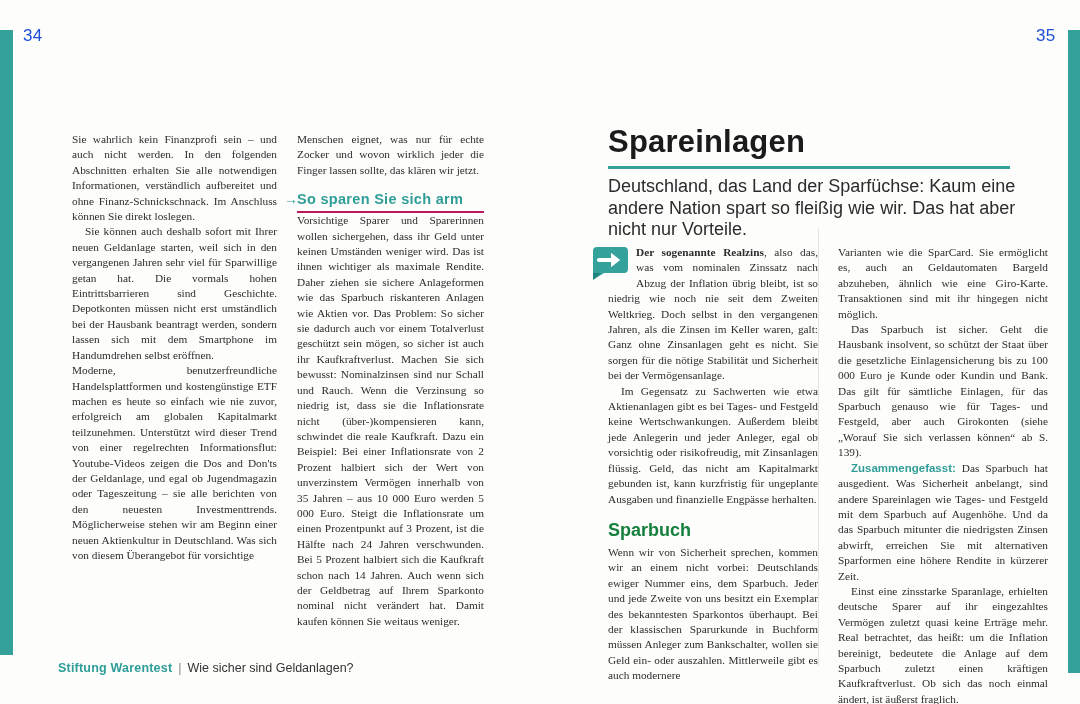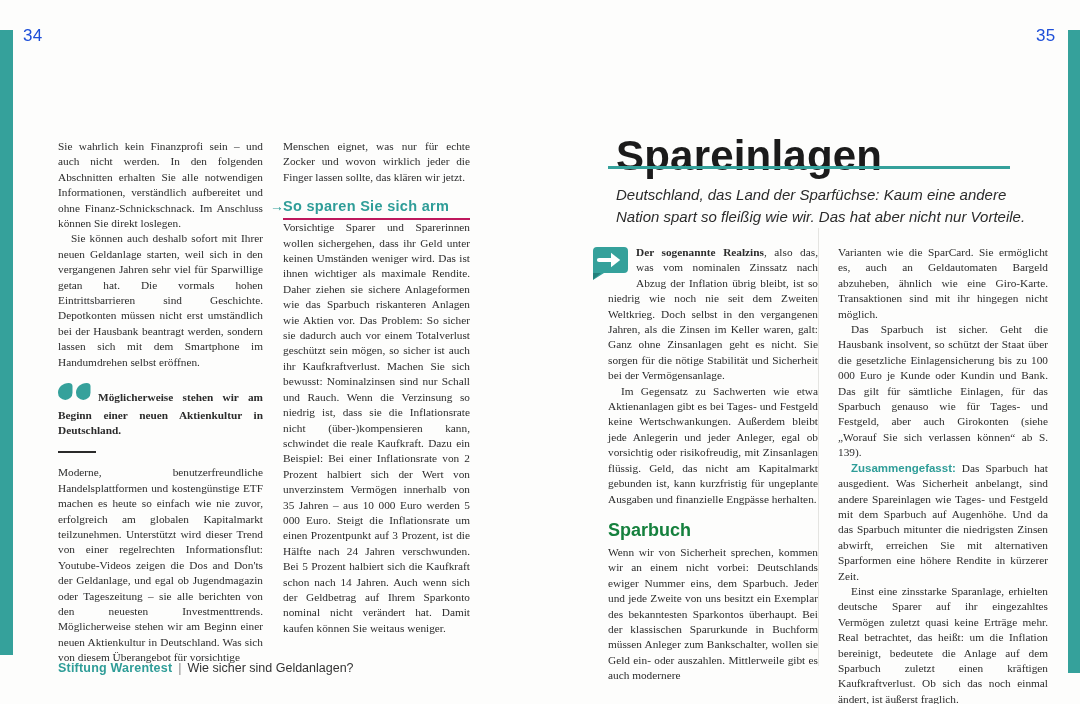--- a/index.html
+++ b/index.html
@@ -19,21 +19,21 @@
 
   
   .serif p, p.serif {
     margin:0; font-family:"Liberation Serif", serif;
     font-size:11.3px; line-height:15.4px; color:#2c2c2c;
     text-align:justify; hyphens:auto; -webkit-hyphens:auto;
   }
   .indent { text-indent:13px; }
 
   
-  .p34-body { position:absolute; left:58px; top:132px; width:412px; display:flex; gap:20px;margin-top:7px; }
+  .p34-body { position:absolute; left:72px; top:132px; width:412px; display:flex; gap:20px; }
   .p34-c1 { width:205px; }
   .p34-c2 { width:187px; }
 
   .quote-block { margin-top:13px; }
   .quote-text {
     font-family:"Liberation Sans", sans-serif; font-weight:700;
     font-size:16px; line-height:21px; color:#1d1d1d; margin:0;
   }
   .quote-icon { display:inline-block; vertical-align:-2px; margin-right:7px; }
   .quote-divider { width:38px; height:0; border-top:2.5px solid #2a2a2a; margin:13px 0 12px 0; }
@@ -47,25 +47,25 @@
   .teal-para {
     margin:8px 0 0 0; font-family:"Liberation Sans", sans-serif;
     font-size:10.8px; line-height:14.1px; color:#44a8a3; text-align:left;
   }
 
   .footer34 { position:absolute; left:58px; top:661px; font-size:12.5px; color:#333; }
   .footer-brand { color:#2f9d98; font-weight:700; letter-spacing:.2px; }
   .footer-sep { color:#8a8a8a; margin:0 6px; }
 
   
-  .p35-title { position:absolute; left:608px; top:124px; margin:8px;
-    font-size:42px; font-weight:700; color:#1b1b1b; letter-spacing:.2px; }
+  .p35-title { position:absolute; left:608px; top:124px; margin:0;
+    font-size:31px; font-weight:700; color:#1b1b1b; letter-spacing:.2px; }
   .p35-rule { position:absolute; left:608px; top:166px; width:402px; height:3px; background:#35a19b; }
-  .p35-sub { position:absolute; left:608px; top:176px; width:430px; margin:8px;
-    font-size:15px; line-height:21.5px; color:#2b2b2b;font-style:italic; }
+  .p35-sub { position:absolute; left:608px; top:176px; width:430px; margin:0;
+    font-size:18px; line-height:21.5px; color:#2b2b2b; }
 
   .p35-body { position:absolute; left:608px; top:225px; width:440px; display:flex; gap:20px;margin-top:20px; }
   .p35-c { width:210px; }
   .colrule { position:absolute; left:818px; top:228px; width:1px; height:438px; background:#e4e4e1; }
 
   .lead-icon { float:left; width:38px; height:33px; margin:2px 8px 2px -18px; }
   .lead-bold { font-weight:700; }
 
   .subhead { font-family:"Liberation Sans", sans-serif; font-weight:700;
     font-size:18px; color:#15803d; margin:13px 0 4px 0; }
@@ -82,27 +82,20 @@
 
   <div class="pagenum pagenum-left">34</div>
   <div class="pagenum pagenum-right">35</div>
 
   <div class="p34-body serif">
 
     <div class="p34-c1">
       <p>Sie wahrlich kein Finanzprofi sein – und auch nicht werden. In den folgenden Abschnitten erhalten Sie alle notwendigen Informationen, verständlich aufbereitet und ohne Finanz-Schnickschnack. Im Anschluss können Sie direkt loslegen.</p>
       <p class="indent">Sie können auch deshalb sofort mit Ihrer neuen Geldanlage starten, weil sich in den vergangenen Jahren sehr viel für Sparwillige getan hat. Die vormals hohen Eintrittsbarrieren sind Geschichte. Depotkonten müssen nicht erst umständlich bei der Hausbank beantragt werden, sondern lassen sich mit dem Smartphone im Handumdrehen selbst eröffnen.</p>
 
-      <div class="quote-block">
-        <p class="quote-text"><span class="quote-icon"><svg width="33" height="20" viewBox="0 0 33 20" aria-hidden="true">
-                <path fill="#35a19b" d="M14.5,3 C14.5,1 12.8,0 10.8,0 C4.8,0 0,4.3 0,9.7 a7.3,7.3 0 0 0 7.3,7.3 a7.3,7.3 0 0 0 7.2,-7.3 Z"></path>
-                <path fill="#35a19b" d="M32.5,3 C32.5,1 30.8,0 28.8,0 C22.8,0 18,4.3 18,9.7 a7.3,7.3 0 0 0 7.3,7.3 a7.3,7.3 0 0 0 7.2,-7.3 Z"></path>
-              </svg></span><span>Möglicherweise stehen wir am Beginn einer neuen Aktienkultur in Deutschland.</span></p>
-        <div class="quote-divider"></div>
-      </div>
 
       <p>Moderne, benutzerfreundliche Handelsplattformen und kostengünstige ETF machen es heute so einfach wie nie zuvor, erfolgreich am globalen Kapitalmarkt teilzunehmen. Unterstützt wird dieser Trend von einer regelrechten Informationsflut: Youtube-Videos zeigen die Dos and Don'ts der Geldanlage, und egal ob Jugendmagazin oder Tageszeitung – sie alle berichten von den neuesten Investmenttrends. Möglicherweise stehen wir am Beginn einer neuen Aktienkultur in Deutschland. Was sich von diesem Überangebot für vorsichtige</p>
     </div>
 
     <div class="p34-c2">
       <p>Menschen eignet, was nur für echte Zocker und wovon wirklich jeder die Finger lassen sollte, das klären wir jetzt.</p>
 
       <div class="section-head">
         <span class="section-arrow">→</span>
         <span class="section-title">So sparen Sie sich arm</span>

